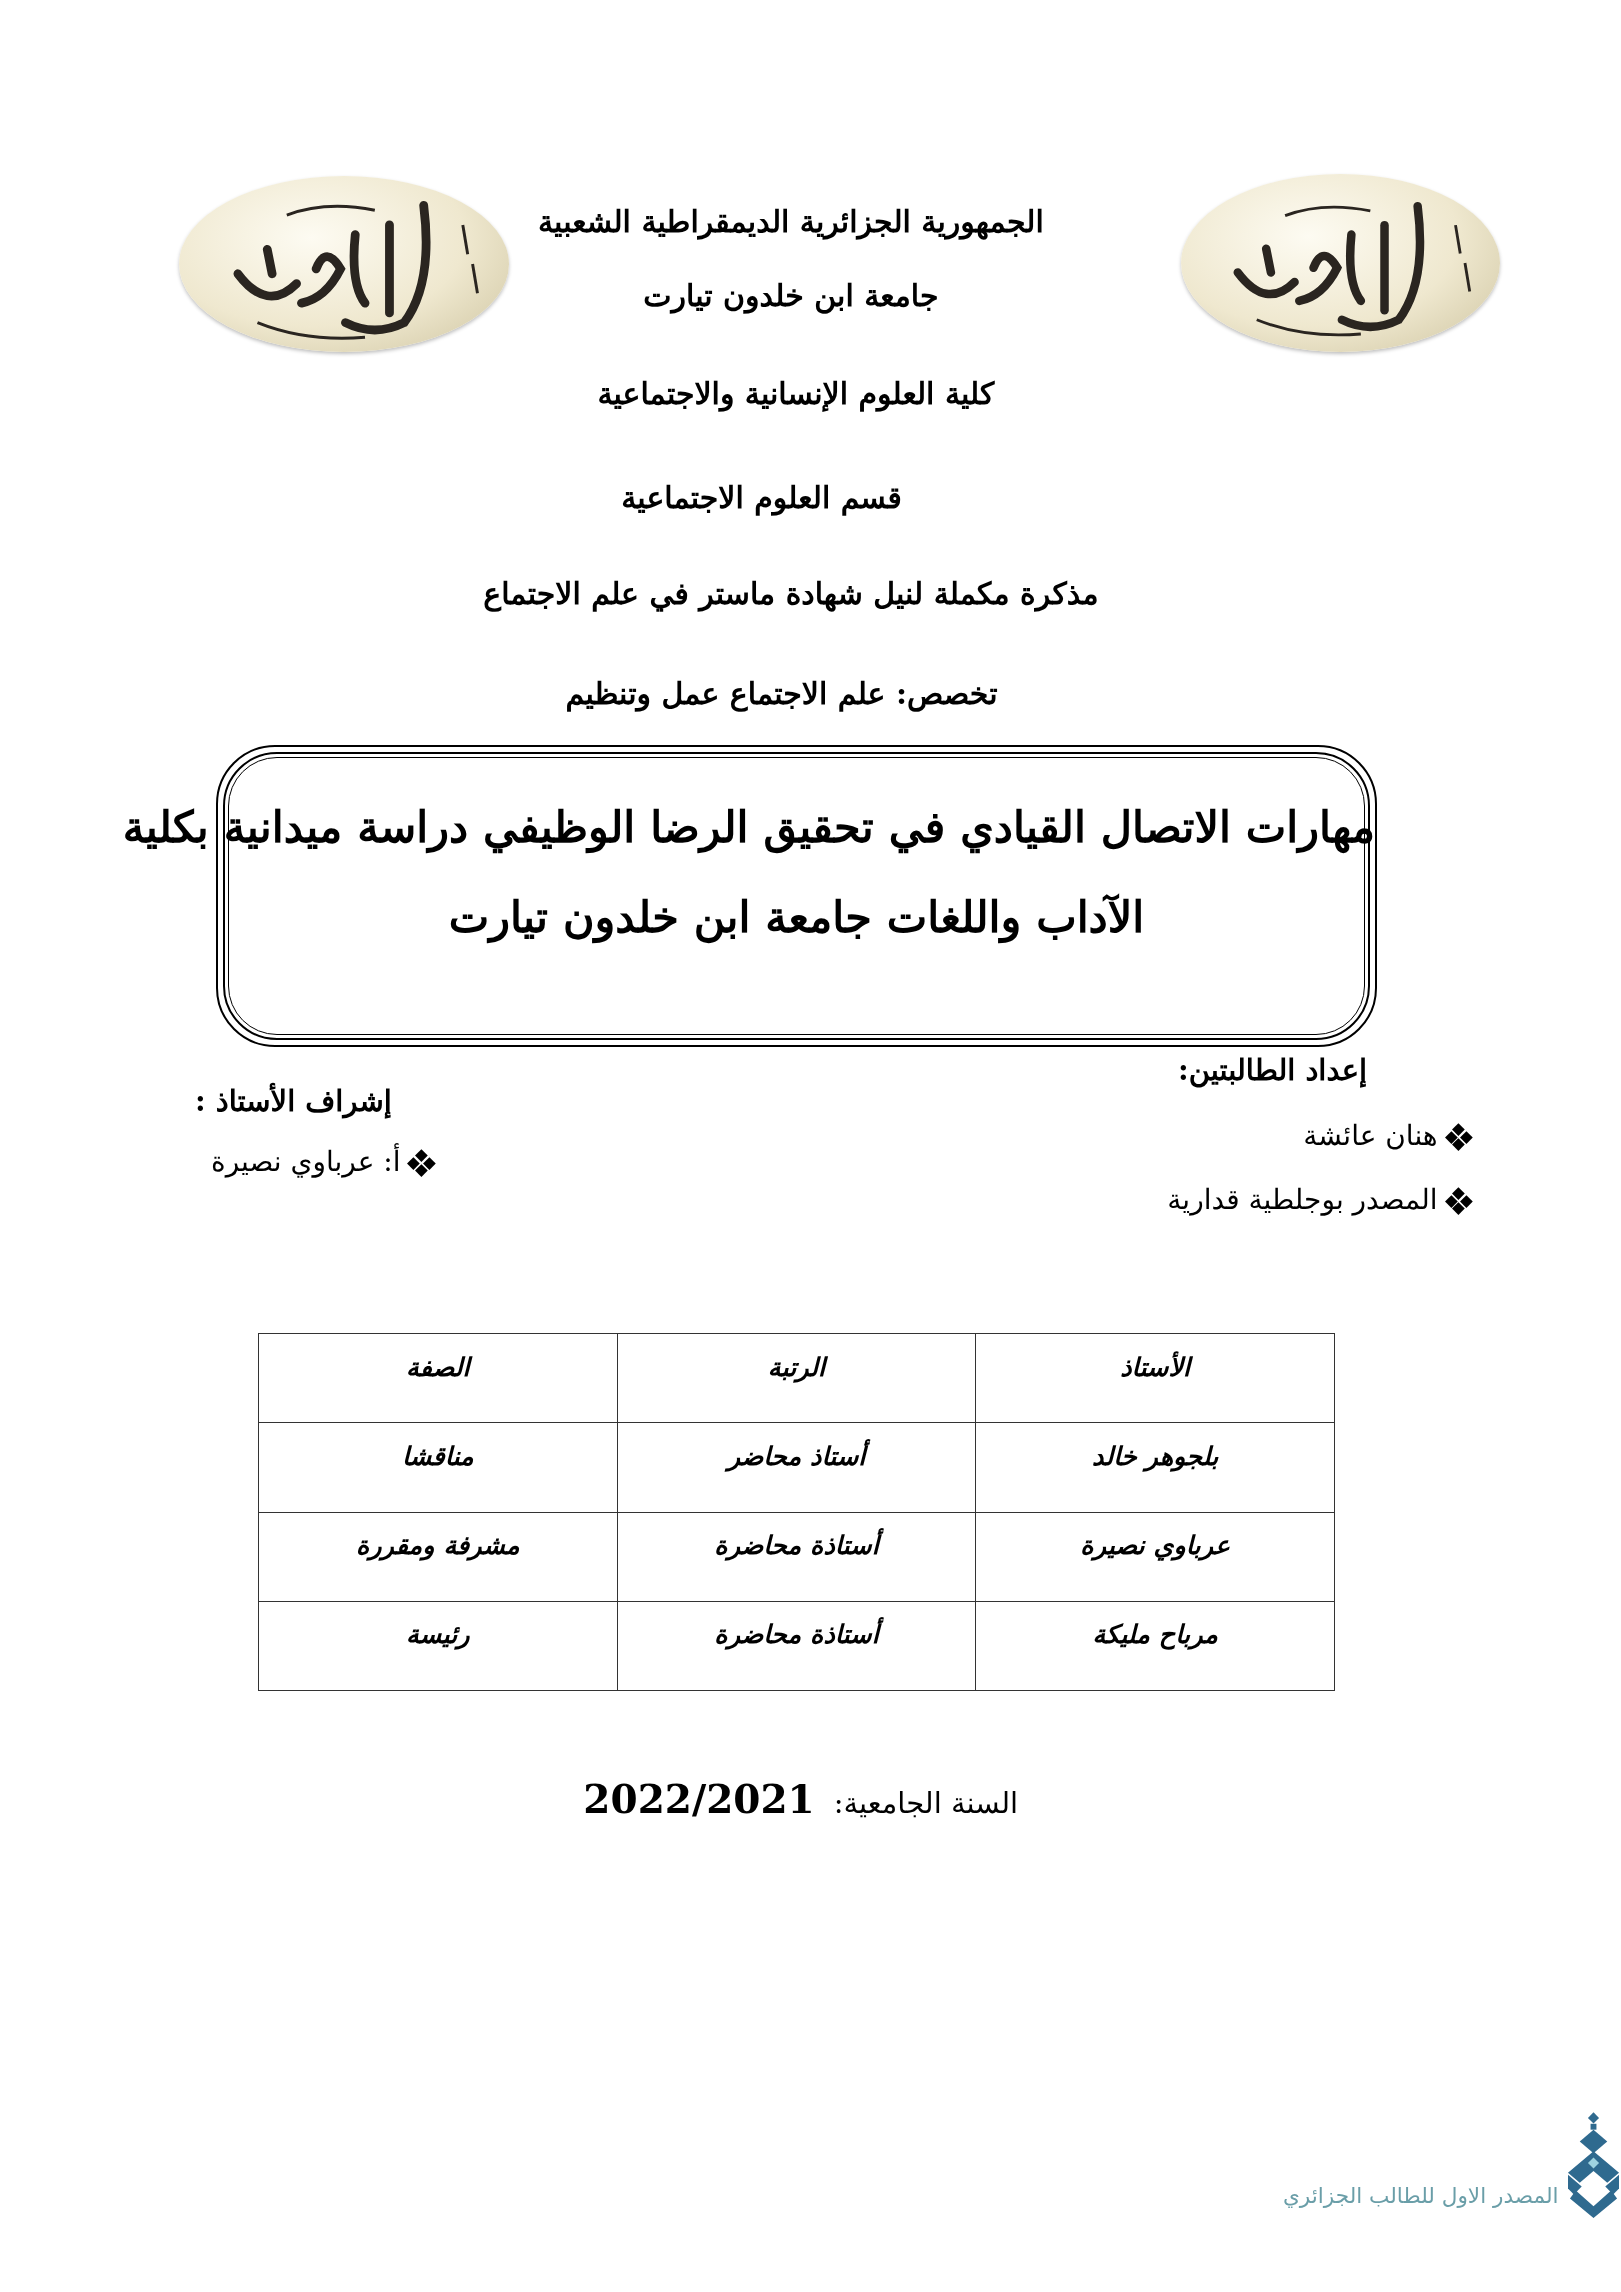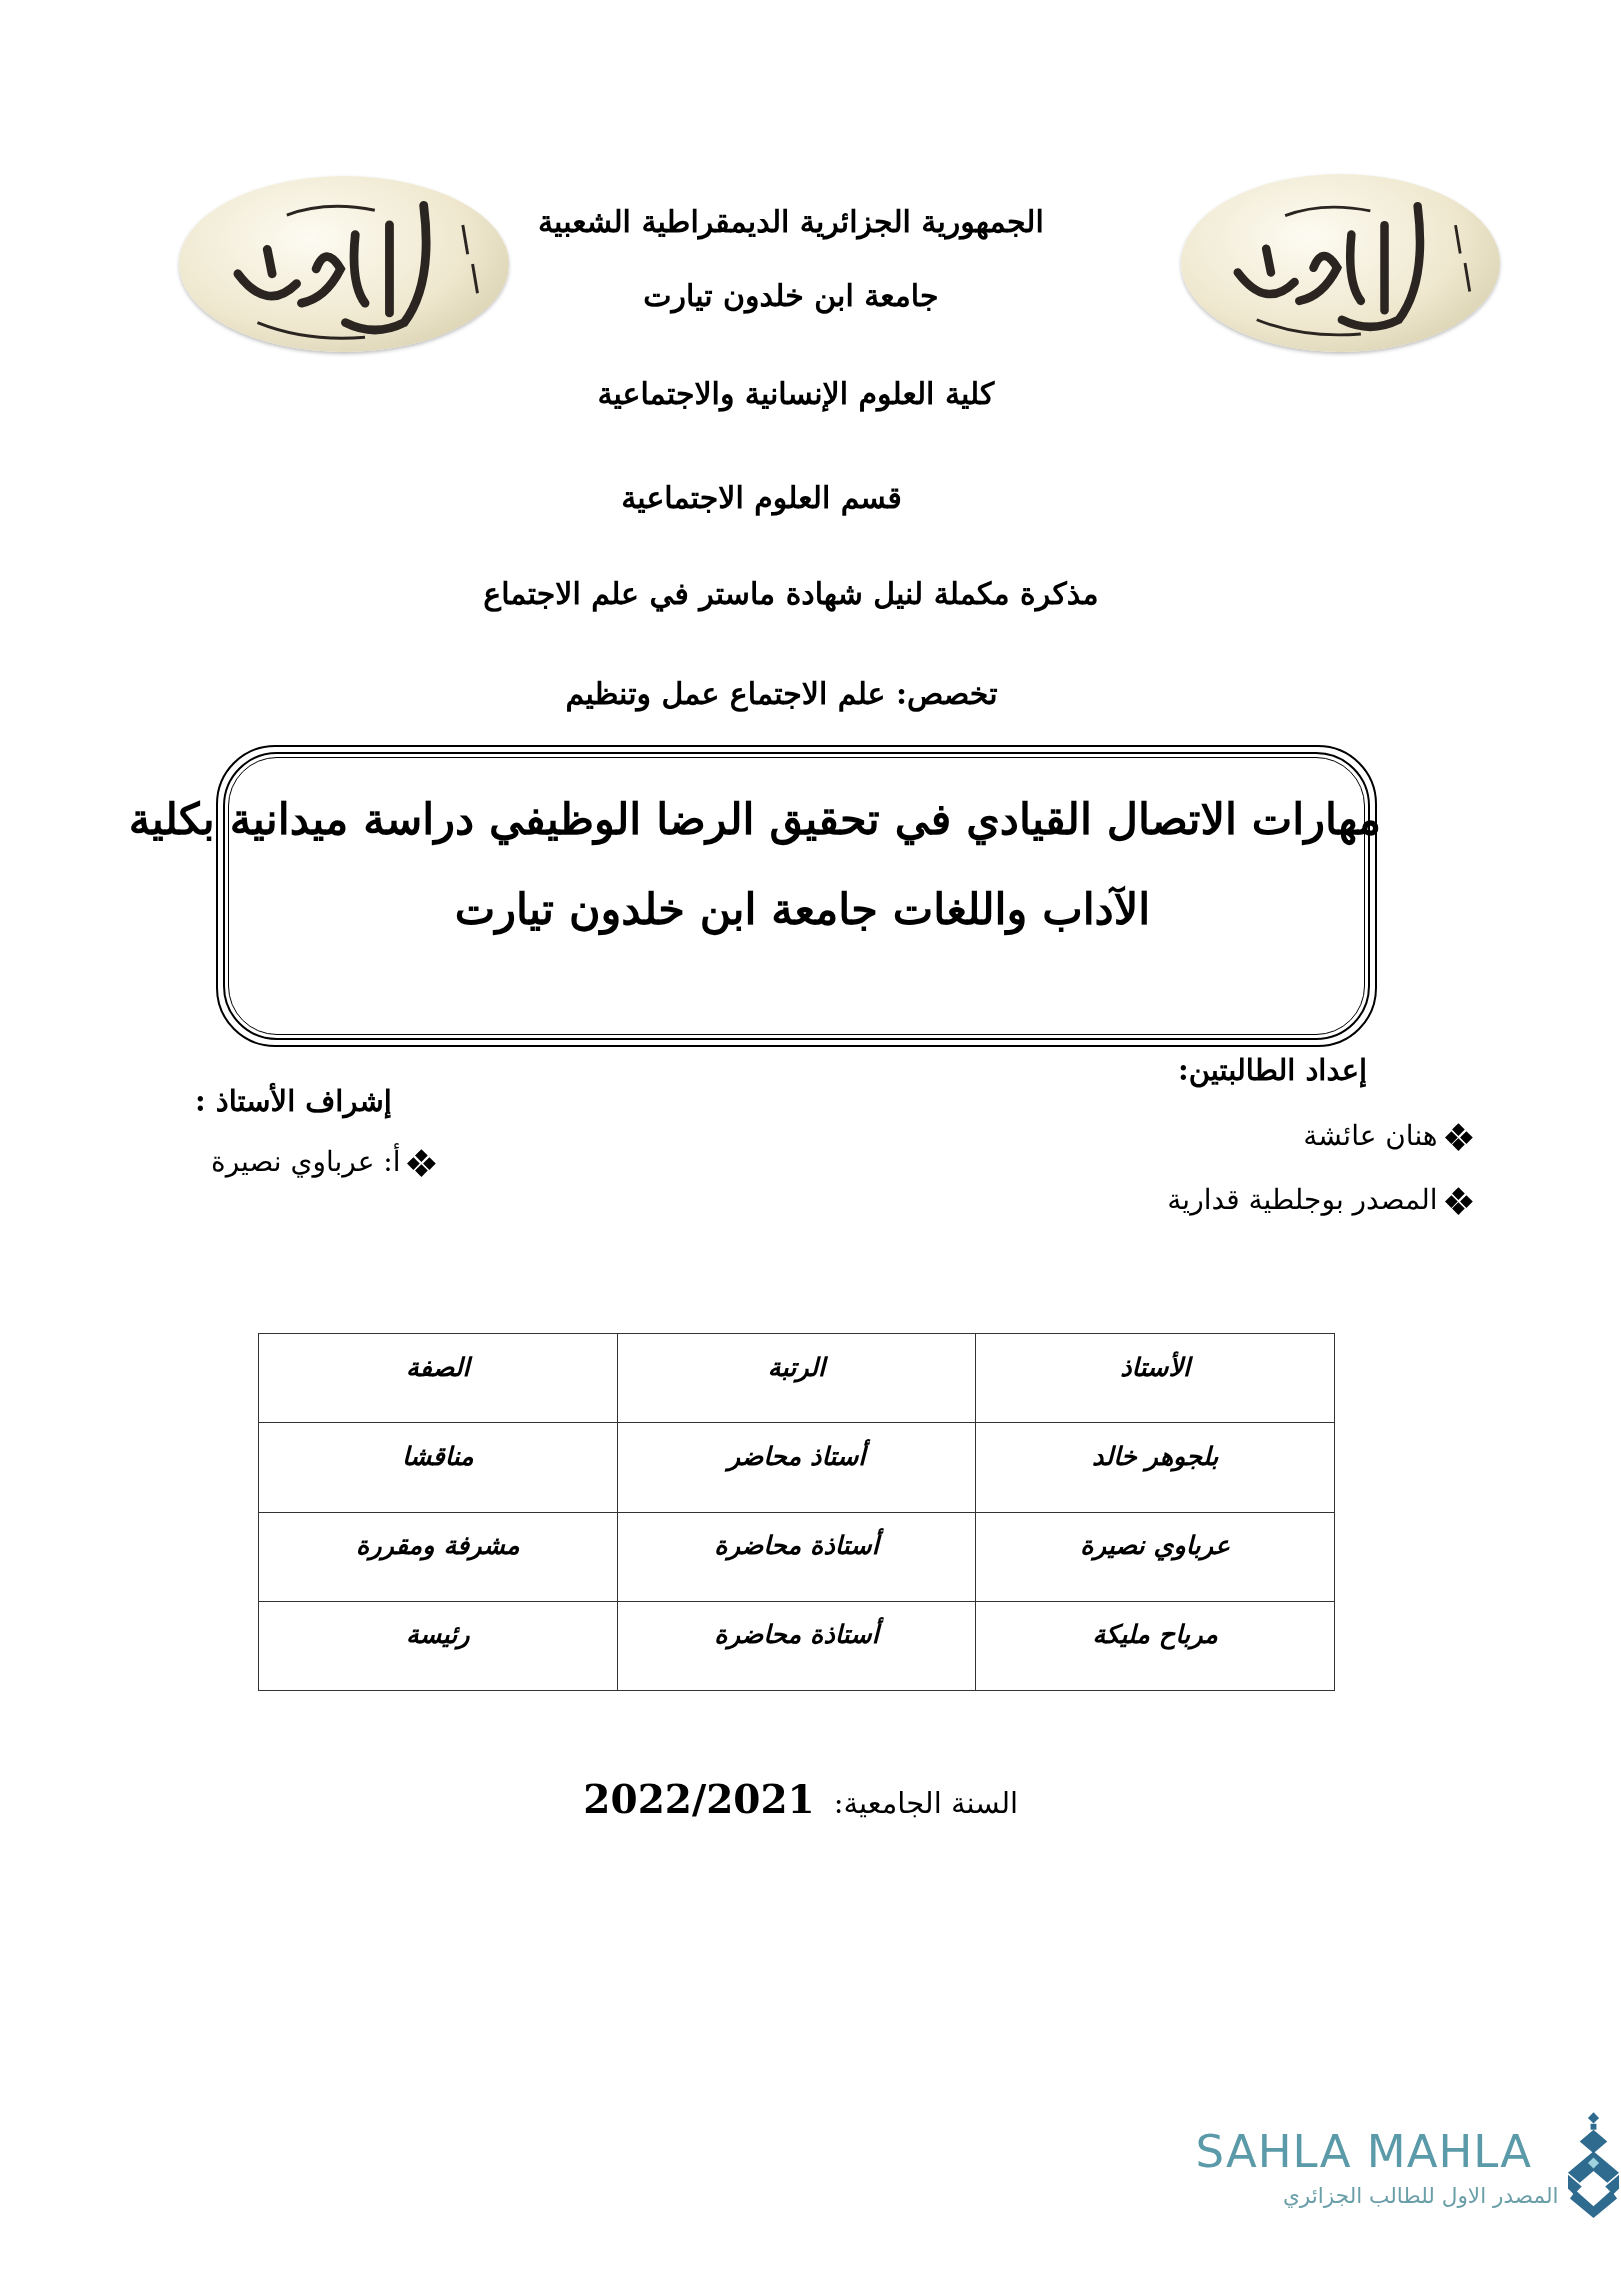--- a/index.html
+++ b/index.html
@@ -11,22 +11,22 @@
   .logo { position:absolute; border-radius:50%;
           background: radial-gradient(ellipse at 40% 35%, #fdfbf2 0%, #efe8cf 55%, #d8cfae 85%, #b9b08e 100%);
           box-shadow: 0 2px 3.9px rgba(0,0,0,0.25); overflow:hidden; }
   .logo svg { width:100%; height:100%; display:block; }
   .title-box { position:absolute; left:216px; top:745px; width:1161px; height:302px;
                border:2.9px solid #000; border-radius:59px; box-sizing:border-box; }
   .title-box::before { content:""; position:absolute; left:4.9px; top:4.9px; right:4.9px; bottom:4.9px;
                border:2px solid #000; border-radius:54px; }
   .title-box::after { content:""; position:absolute; left:9.8px; top:9.8px; right:9.8px; bottom:9.8px;
                border:1.5px solid #000; border-radius:49px; }
-  .title-text { position:absolute; left:6px; width:100%; text-align:center; direction:rtl;
-               font-weight:bold; font-size:43px; white-space:nowrap; z-index:2; }
+  .title-text { position:absolute; left:0; width:100%; text-align:center; direction:rtl;
+               font-weight:bold; font-size:43px; white-space:nowrap; z-index:2;margin-top:8px; }
   .rtl { direction:rtl; }
   .bullet { display:inline-block; width:25.5px; height:25.5px; position:relative; vertical-align:middle; }
   .bullet i { position:absolute; width:8.8px; height:8.8px; background:#000; transform:rotate(45deg); }
   table.jury { position:absolute; left:258px; top:1333px; width:1077px; height:358px;
                border-collapse:collapse; direction:rtl; }
   table.jury td, table.jury th { border:1.5px solid #333; width:33.33%; text-align:center;
                vertical-align:top; padding-top:17.6px; font-size:25.5px; font-weight:bold; height:89px;
                box-sizing:border-box;font-style:italic; }
   .sahla { position:absolute; left:1176px; top:2107px; width:431px; height:118px; }
   .sahla-en { position:absolute; left:19.6px; top:17.6px; font-family:"DejaVu Sans", sans-serif;
@@ -132,21 +132,20 @@
   </tr>
 </tbody>
   </table>
 
 <div class="line" style="top:1776px; font-size:29px; font-weight:normal; left:-9.8px;">
   <span>السنة الجامعية:</span>
   <span style="font-size:39px; font-weight:bold; margin-right:9.8px;margin-top:43px;">2022/2021</span>
 </div>
 
 <div class="sahla">
-  <div class="sahla-en">SAHLA MAHLA</div>
   <div class="sahla-ar">المصدر الاول للطالب الجزائري</div>
   <svg viewBox="0 0 60 110" style="position:absolute; left:387px; top:4.9px; width:61px; height:108px;">
     <g fill="#2f6a8f">
       <rect x="26" y="2" width="8" height="8" transform="rotate(45 30 6)"></rect>
       <rect x="27" y="12" width="6" height="6"></rect>
       <polygon points="30,18 44,30 30,42 16,30"></polygon>
       <polygon points="30,40 56,62 44,72 30,60 16,72 4,62"></polygon>
       <polygon points="4,64 18,76 10,84 4,78"></polygon>
       <polygon points="56,64 42,76 50,84 56,78"></polygon>
       <polygon points="12,80 30,96 48,80 54,88 30,108 6,88"></polygon>

